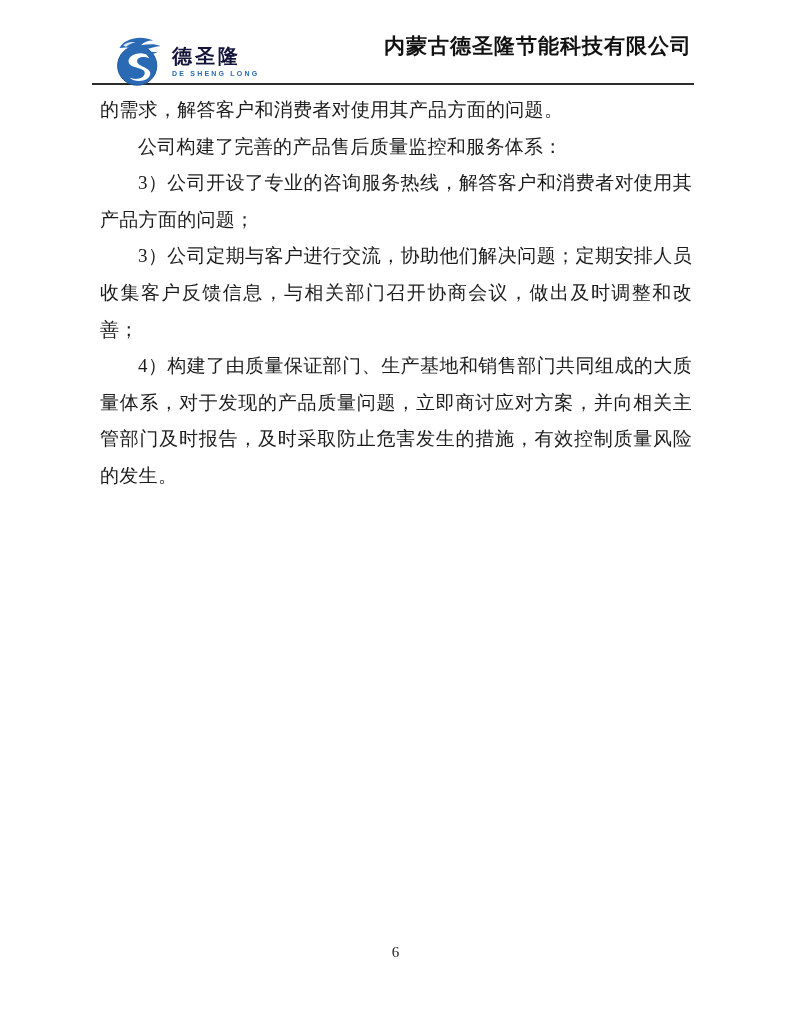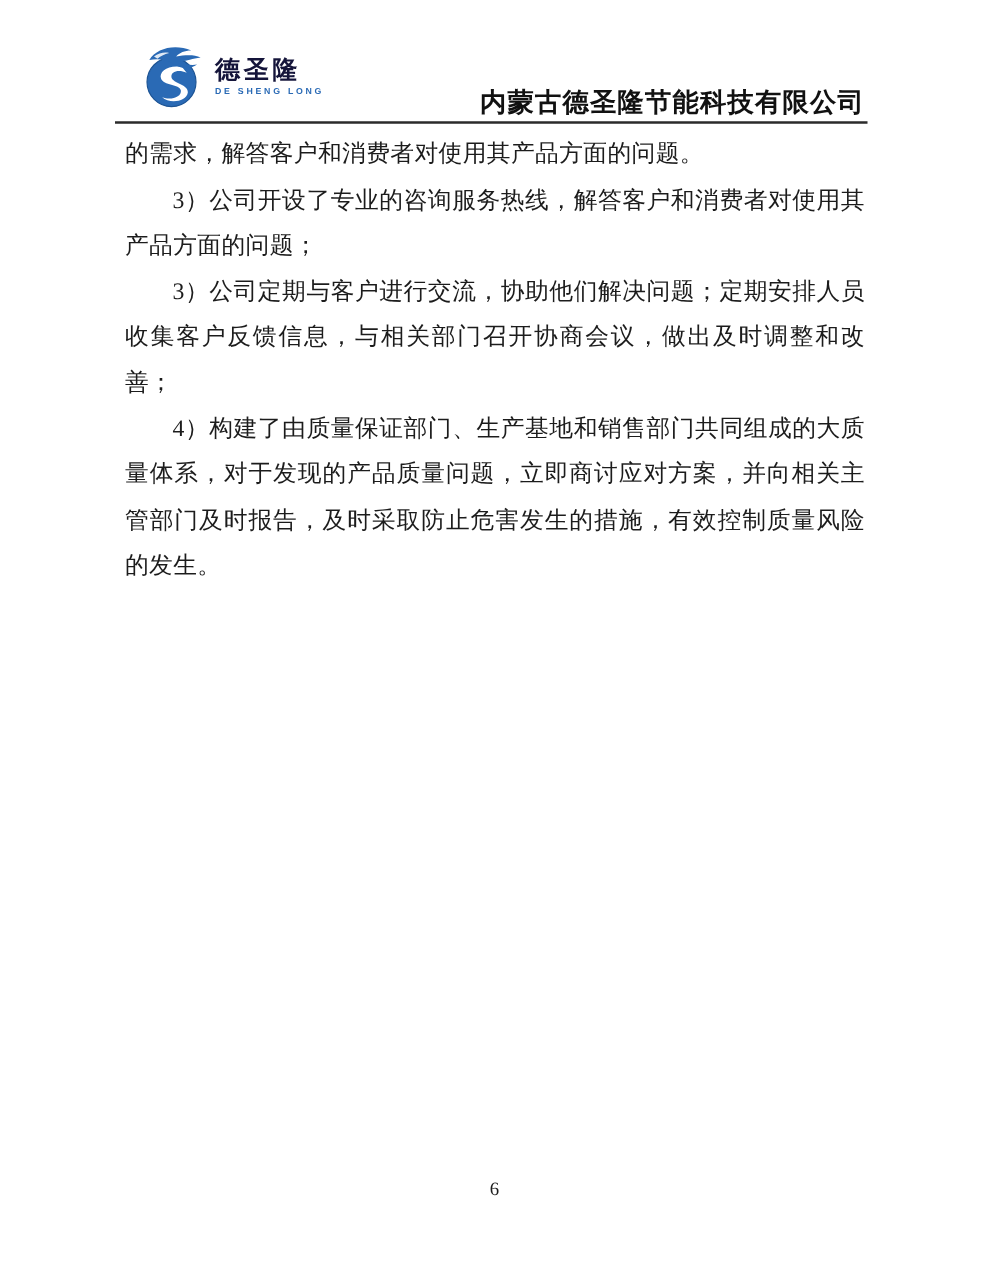--- a/index.html
+++ b/index.html
@@ -14,21 +14,21 @@
   }
   .page {
     position: absolute;
     inset: 0;
     background: #ffffff;
     padding: 0 99px 0 100px;
   }
   
   .header {
     position: relative;
-    height: 97px;
+    height: 83px;
   }
   .logo {
     position: absolute;
     left: 12px;
     top: 33px;
     display: flex;
     align-items: center;
     gap: 4px;
   }
   .logo-mark { display: block; }
@@ -44,21 +44,21 @@
     font-family: "Liberation Sans", "DejaVu Sans", sans-serif;
     font-weight: bold;
     font-size: 7px;
     letter-spacing: 2.2px;
     color: #2a6ab5;
     margin-top: 4px;
   }
   .company-name {
     position: absolute;
     right: 0;
-    bottom: 1px;
+    bottom: 23px;
     font-size: 21px;
     font-weight: bold;
     letter-spacing: 1px;
     color: #111111;
     white-space: nowrap;
   }
   .header-rule {
     border: none;
     border-top: 2.5px solid #2b2b2b;
     margin-left: -8px;
@@ -112,20 +112,21 @@
         <span class="logo-en">DE SHENG LONG</span>
       </div>
     </div>
     <div class="company-name">内蒙古德圣隆节能科技有限公司</div>
   </div>
 
   <hr class="header-rule">
 
   <div class="doc-body">
     <p class="continuation">的需求，解答客户和消费者对使用其产品方面的问题。</p>
+    <p class="para">公司构建了完善的产品售后质量监控和服务体系：</p>
     <p class="para">3）公司开设了专业的咨询服务热线，解答客户和消费者对使用其产品方面的问题；</p>
     <p class="para">3）公司定期与客户进行交流，协助他们解决问题；定期安排人员收集客户反馈信息，与相关部门召开协商会议，做出及时调整和改善；</p>
     <p class="para">4）构建了由质量保证部门、生产基地和销售部门共同组成的大质量体系，对于发现的产品质量问题，立即商讨应对方案，并向相关主管部门及时报告，及时采取防止危害发生的措施，有效控制质量风险的发生。</p>
   </div>
 
   <div class="page-number">6</div>
 
 </div>
 
 </body></html>

